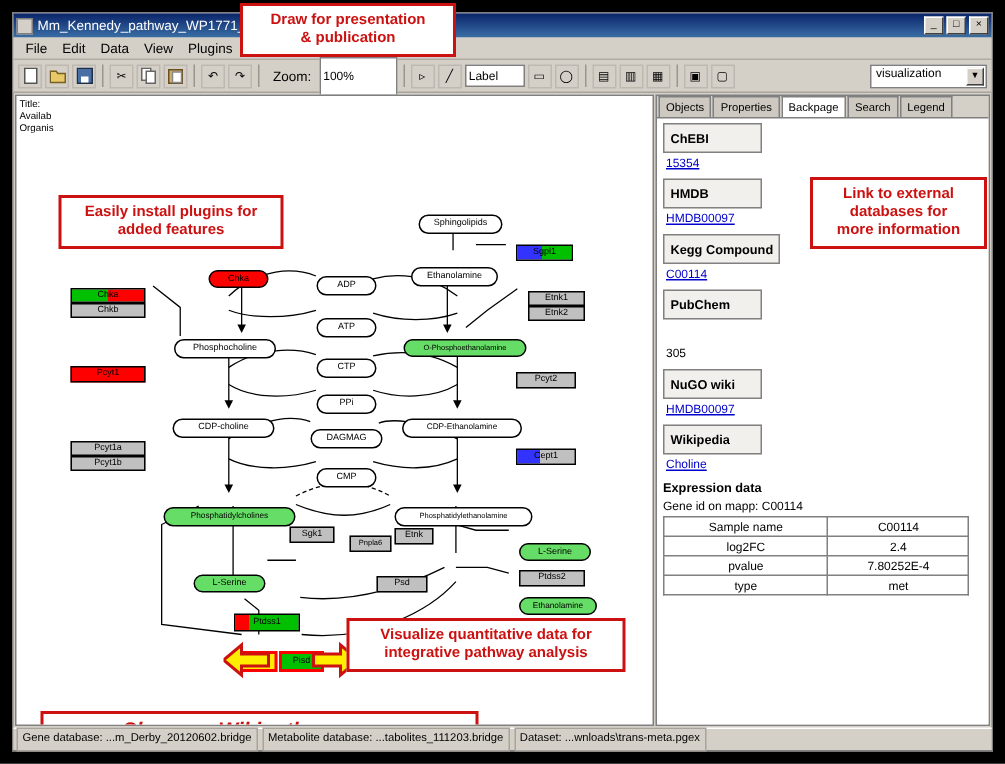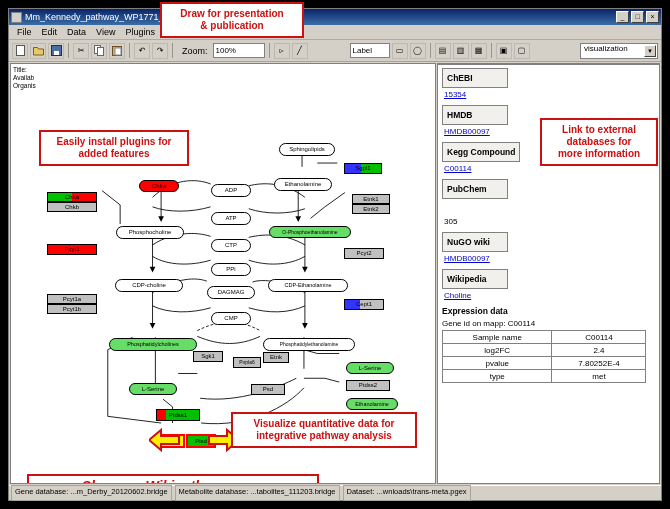--- a/index.html
+++ b/index.html
@@ -72,29 +72,29 @@
   .tbtn {
     width: 16px; height: 16px;
     background: #d4d0c8;
     border: 1px solid #bdb9b1;
     display: flex; align-items: center; justify-content: center;
     font-size: 8px;
   }
   .tsep { width: 1px; height: 15px; background: #9a968e; margin: 0 2px; }
   .zoomlabel { font-size: 9px; margin: 0 3px 0 5px; }
   .zoombox {
-    width: 52px; height: 15px;
+    width: 52px; height: 26px;
     background: #fff; border: 1px solid #808080;
     font-size: 8px; padding: 1px 2px;
     display: flex; align-items: center;
   }
   .labelbox {
     width: 40px; height: 15px; background: #fff;
     border: 1px solid #808080; font-size: 8px;
-    display: flex; align-items: center; padding-left: 2px; margin-left: 40px;
+    display: flex; align-items: center; padding-left: 2px;
   }
   .viscombo {
     margin-left: auto;
     width: 78px; height: 16px;
     background: #fff; border: 1px solid #808080;
     font-size: 8px;
     display: flex; align-items: flex-start;
     padding-left: 3px;
     position: relative;
   }
@@ -432,20 +432,27 @@
         <span>Share on Wikipathways.org</span>
       </div>
 
       <svg class="arrowimg" style="left:138px;top:358px;width:90px;height:36px" viewBox="0 0 90 36">
         <polygon points="0,18 12,8 12,14 30,14 30,22 12,22 12,28" fill="#ffee00" stroke="#cc1111" stroke-width="2"></polygon>
         <polygon points="90,18 78,8 78,14 60,14 60,22 78,22 78,28" fill="#ffee00" stroke="#cc1111" stroke-width="2"></polygon>
       </svg>
     </div>
 
     <div class="sidepanel">
+      <div class="tabrow">
+        <div class="tab">Objects</div>
+        <div class="tab">Properties</div>
+        <div class="tab active">Backpage</div>
+        <div class="tab">Search</div>
+        <div class="tab">Legend</div>
+      </div>
       <div class="sidecontent">
 
         <div class="dbbox">ChEBI</div>
         <div class="dblink">15354</div>
 
         <div class="dbbox">HMDB</div>
         <div class="dblink">HMDB00097</div>
 
         <div class="dbbox">Kegg Compound</div>
         <div class="dblink">C00114</div>

